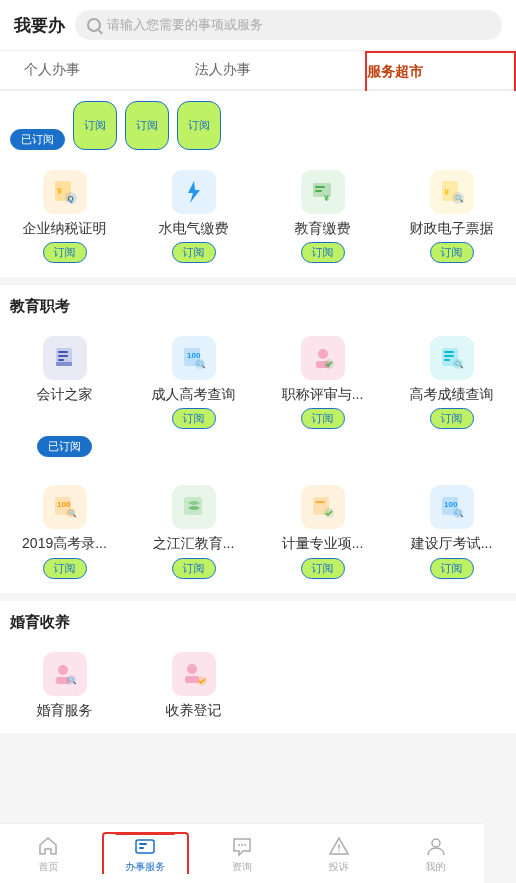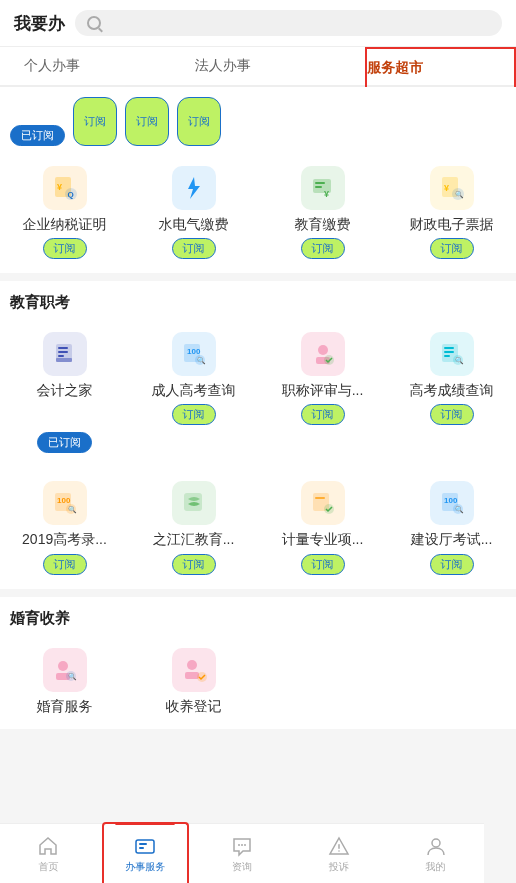--- a/index.html
+++ b/index.html
@@ -156,20 +156,21 @@
 
     
     .bottom-nav {
       position: fixed;
       bottom: 0;
       width: 484px;
       height: 60px;
       background: #fff;
       border-top: 1px solid #eee;
       display: flex;
+      align-items: center;
     }
     .nav-item {
       flex: 1;
       display: flex;
       flex-direction: column;
       align-items: center;
       justify-content: center;
       gap: 2px;
       cursor: pointer;
     }
@@ -216,20 +217,21 @@
       background: #f5f5f5;
     }
   </style>
 </head>
 <body>
 
 <div class="header">
   <span class="header-title">我要办</span>
   <div class="search-bar">
     <div class="search-icon-shape"></div>
+    <span class="search-placeholder">请输入您需要的事项或服务</span>
   </div>
 </div>
 
 <div class="tabs">
   <div class="tab">个人办事</div>
   <div class="tab">法人办事</div>
   <div class="tab active">服务超市</div>
 </div>
 
 <div class="content">

